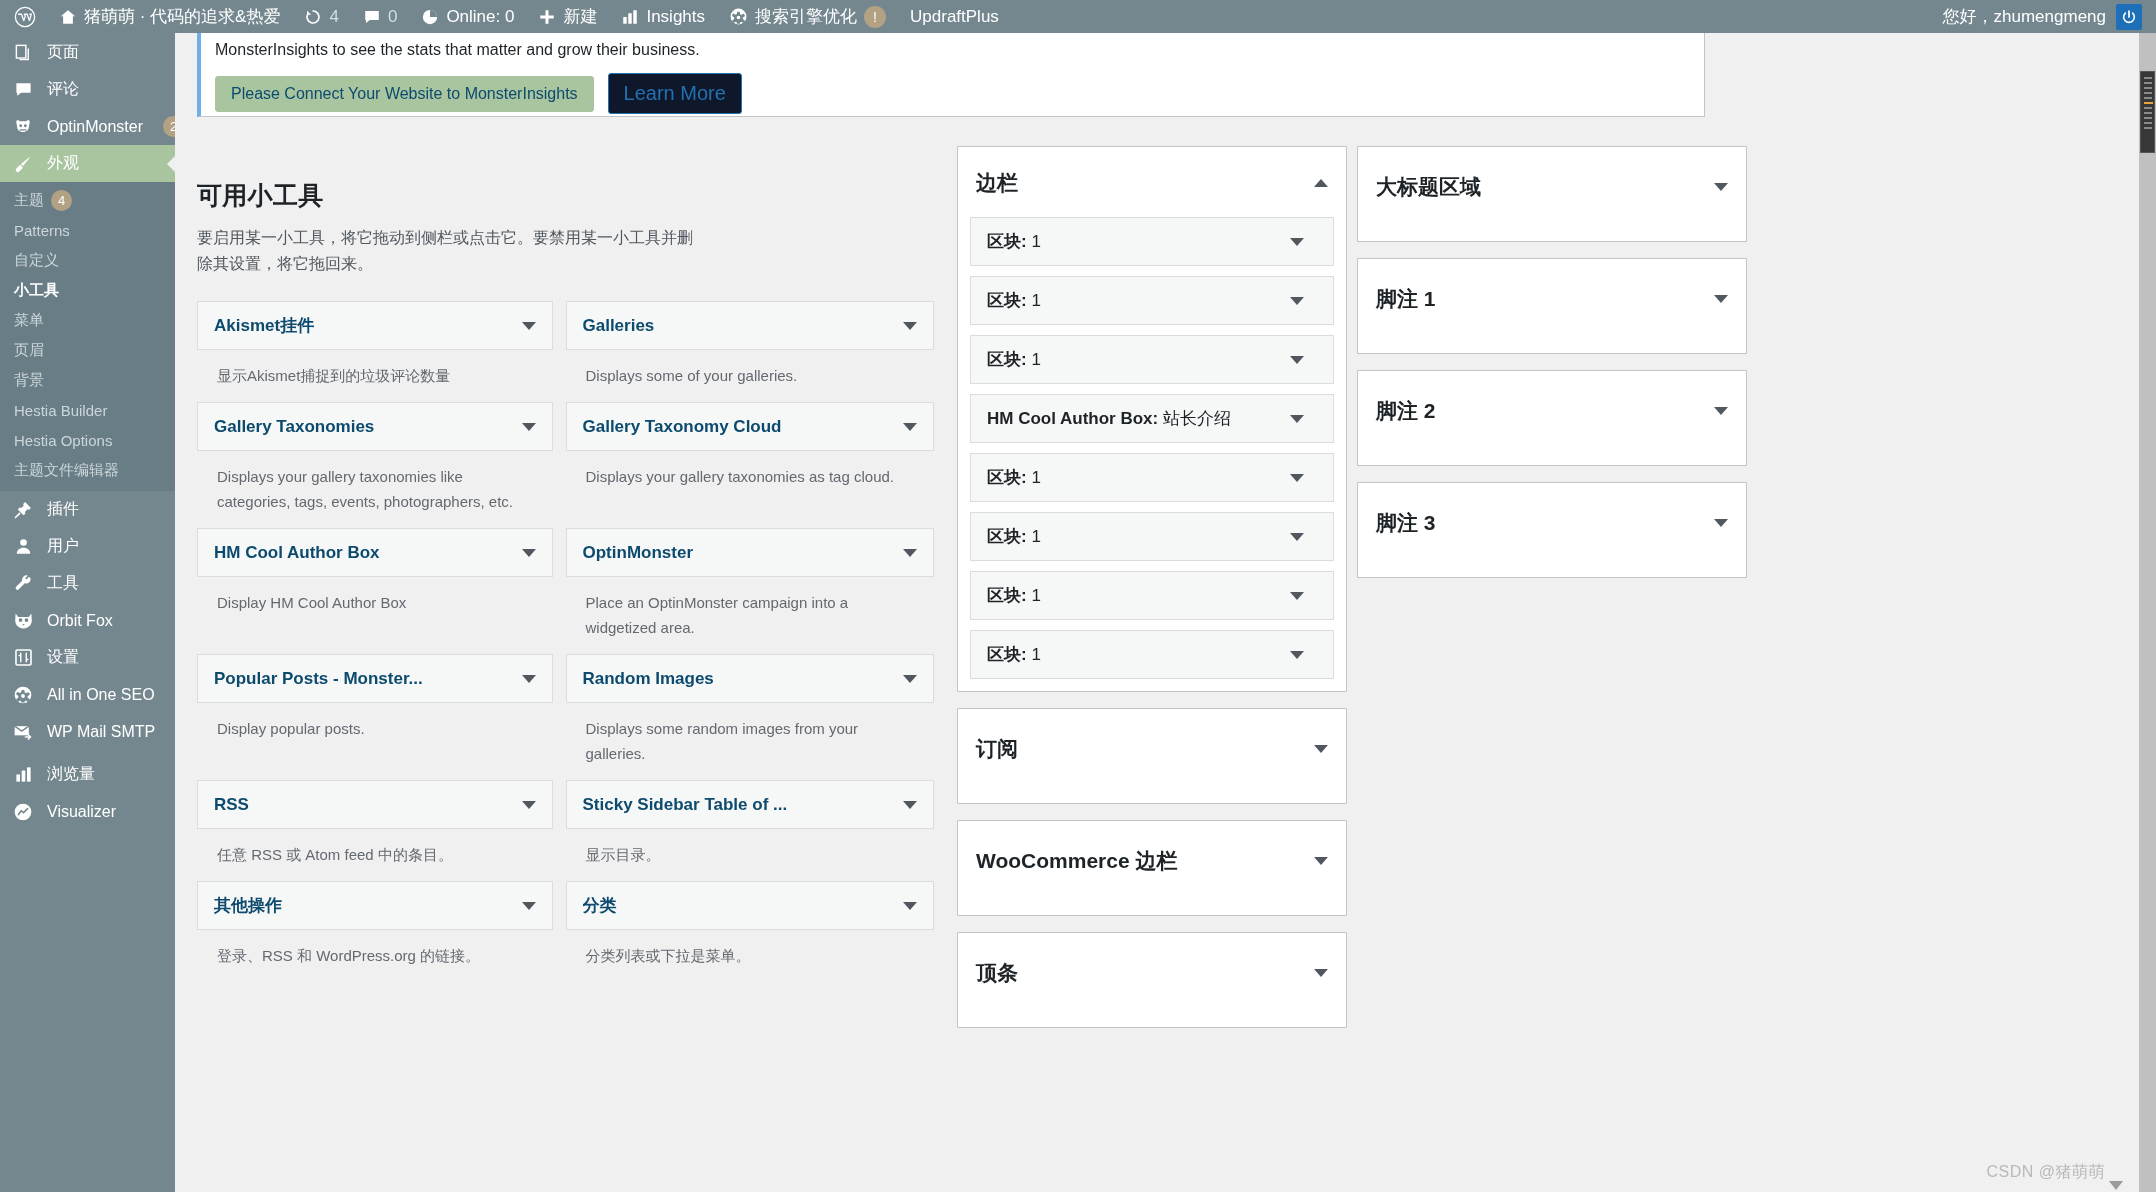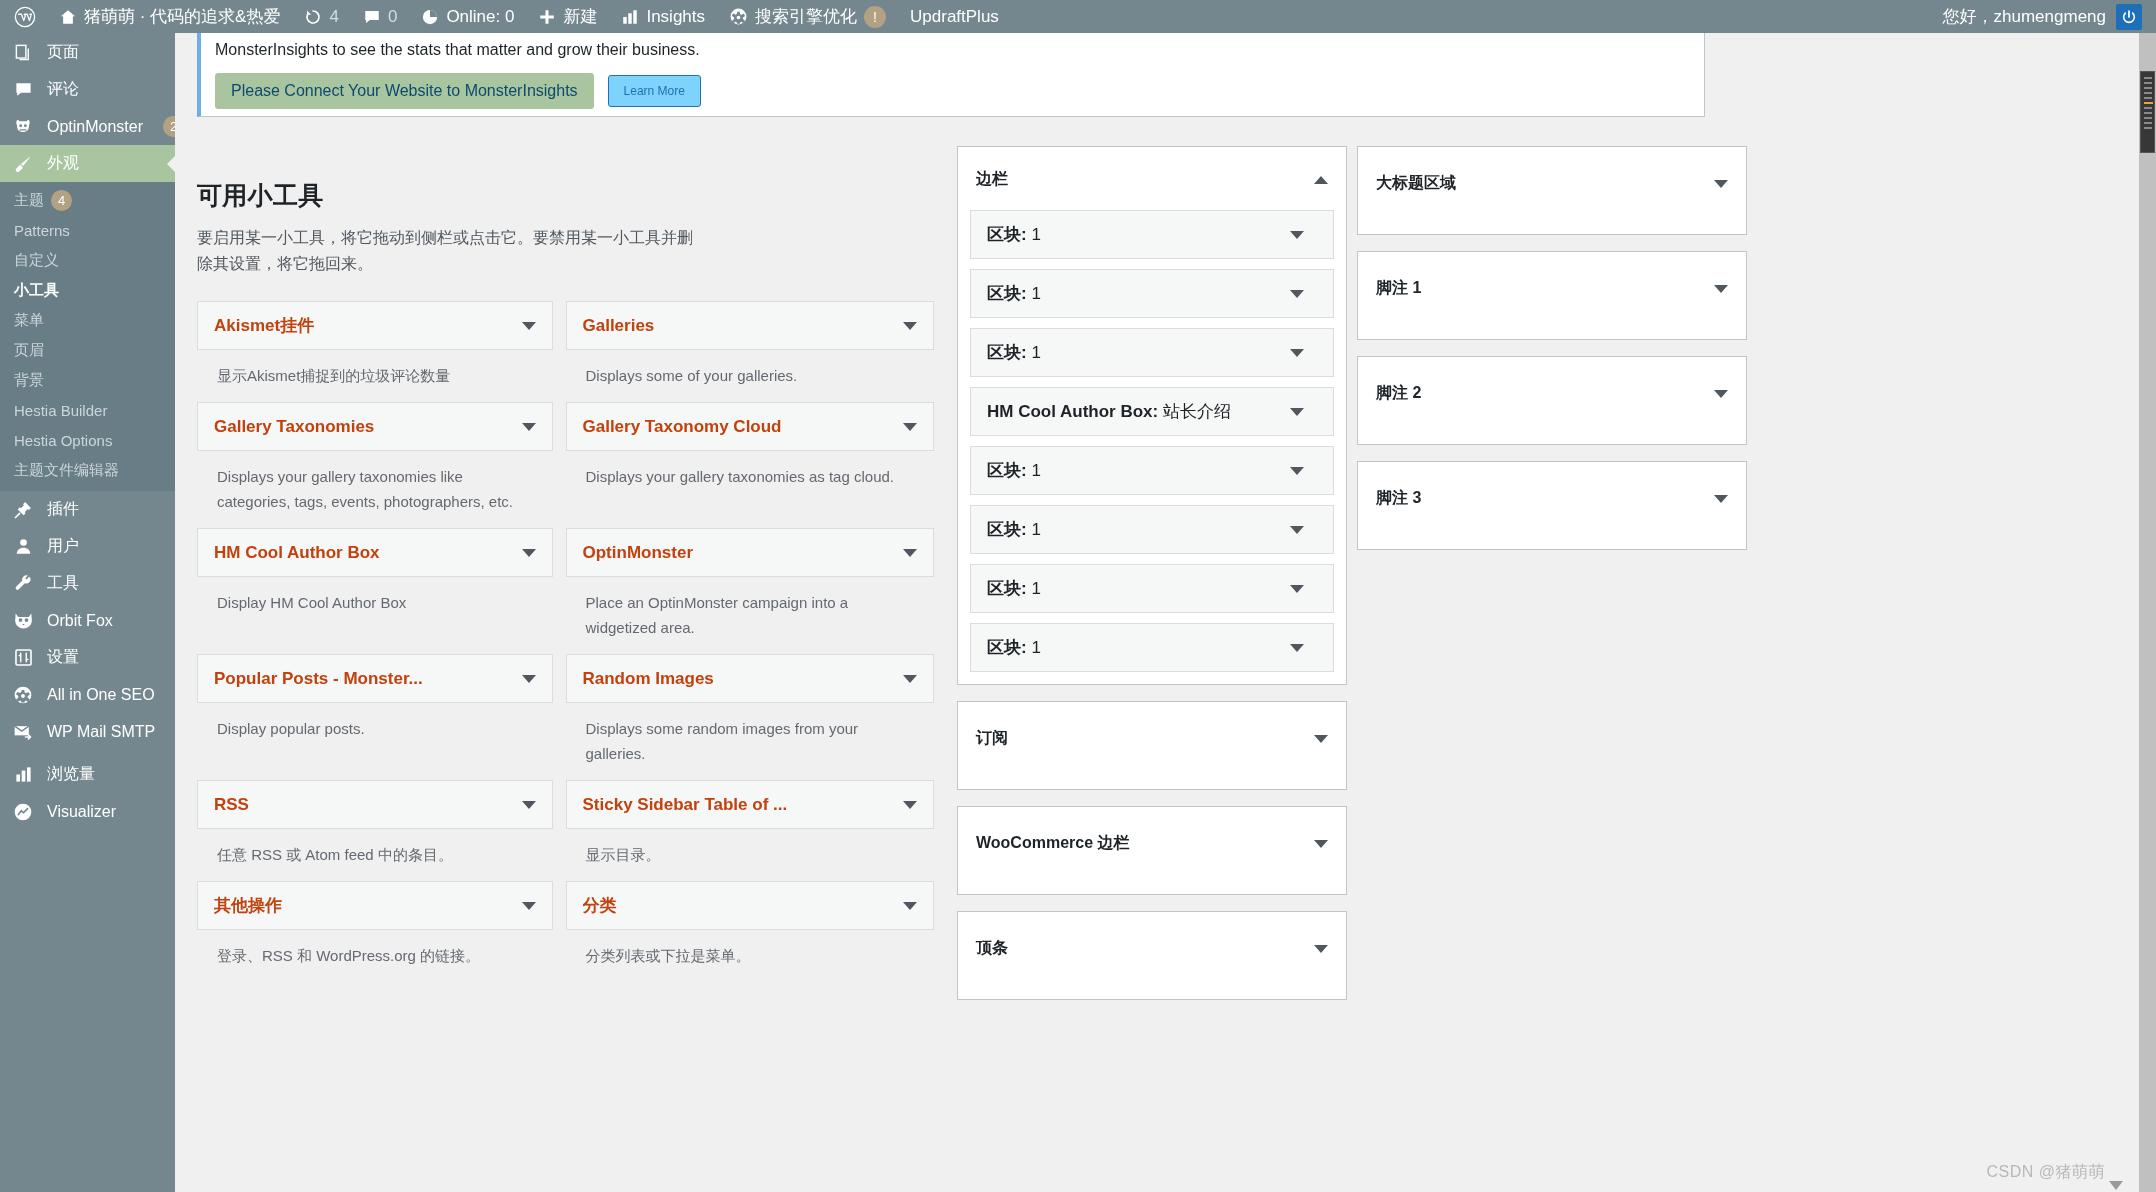--- a/index.html
+++ b/index.html
@@ -113,23 +113,23 @@
     padding-top: 7px;
   }
   .notice-actions { display: flex; align-items: center; gap: 14px; margin-top: 13px; }
   .btn-primary {
     background: #a8c5a0; color: #0c4a6e;
     border: 1px solid #a8c5a0; border-radius: 3px;
     font-size: 16px; padding: 8px 15px;
     cursor: pointer; font-family: inherit;
   }
   .btn-secondary {
-    background: #7dd3fc; color: #2271b1;
+    background: #0f172a; color: #2271b1;
     border: 1px solid #2271b1; border-radius: 3px;
-    font-size: 12px; padding: 8px 15px;
+    font-size: 20px; padding: 8px 15px;
     cursor: pointer; font-family: inherit;
   }
 
   
   .cols { position: absolute; left: 22px; top: 113px; width: 1934px; }
 
   
   .avail { position: absolute; left: 0; top: 33px; width: 737px; }
   .avail h2 {
     font-size: 25px; font-weight: bold; color: #1d2327;
@@ -142,21 +142,21 @@
   .wgrid { display: flex; flex-wrap: wrap; }
   .wcell { width: 50%; padding-right: 13px; }
   .wcell:nth-child(even) { padding-right: 0; padding-left: 0; }
   .wbox {
     background: #f6f7f7; border: 1px solid #dcdcde;
     height: 49px; display: flex; align-items: center;
     padding: 0 16px; cursor: move;
     justify-content: space-between;
   }
   .wbox .wtitle {
-    font-size: 17px; font-weight: bold; color: #c2410c;
+    font-size: 17px; font-weight: bold; color: #0c4a6e;
     white-space: nowrap; overflow: hidden; text-overflow: ellipsis;
   }
   .wdesc {
     font-size: 15px; color: #646970; line-height: 25px;
     padding: 13px 20px 14px 20px; min-height: 52px;
   }
   .caret-d {
     width: 0; height: 0; flex: 0 0 auto;
     border-left: 7px solid transparent;
     border-right: 7px solid transparent;
@@ -177,21 +177,21 @@
   .sbcol.right { left: 1160px; width: 390px; }
 
   .area {
     background: #ffffff; border: 1px solid #c3c4c7;
     margin-bottom: 16px;
   }
   .area-head {
     display: flex; align-items: center; justify-content: space-between;
     padding: 22px 18px 20px 18px; cursor: pointer;
   }
-  .area-title { font-size: 16px; font-weight: bold; color: #1d2327; }
+  .area-title { font-size: 21px; font-weight: bold; color: #1d2327; }
   .area-body { padding: 0 12px 12px 12px; }
   .area.collapsed .area-head { padding: 26px 18px 40px 18px; }
 
   .wrow {
     background: #f6f7f7; border: 1px solid #dcdcde;
     height: 49px; margin-bottom: 10px;
     display: flex; align-items: center; justify-content: space-between;
     padding: 0 29px 0 16px; cursor: move;
   }
   .wrow:last-child { margin-bottom: 0; }

